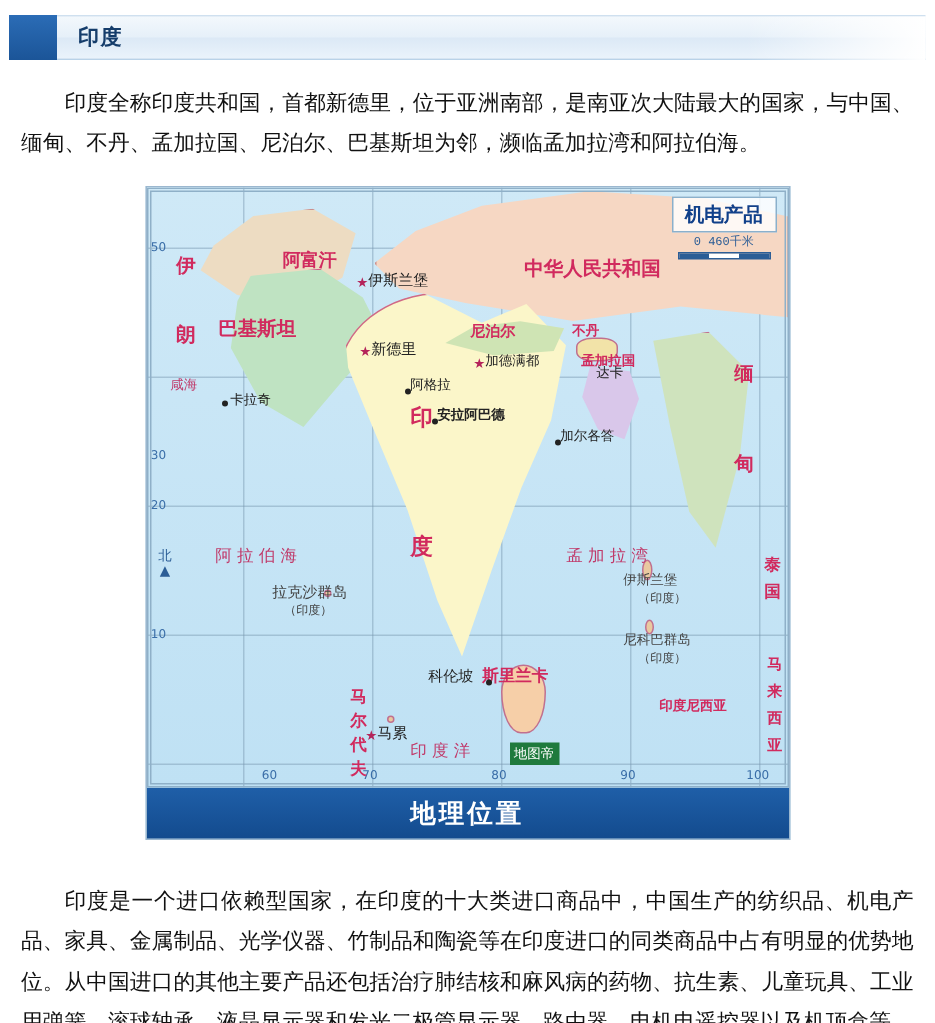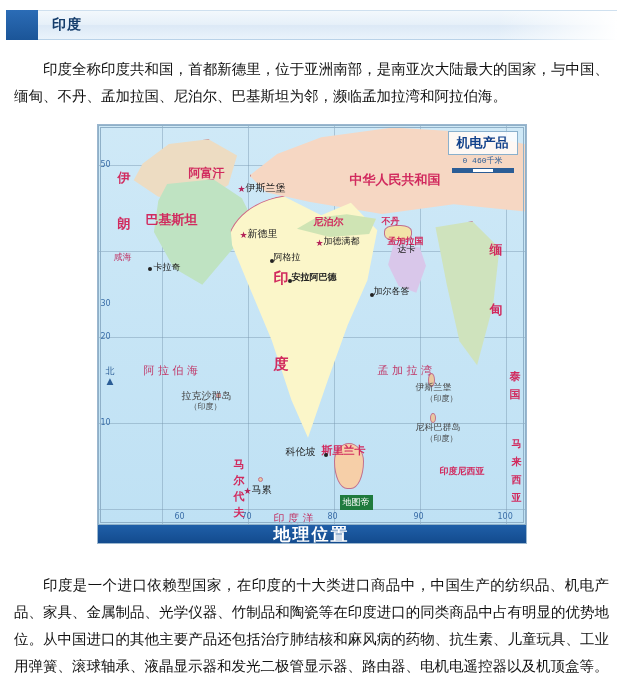--- a/index.html
+++ b/index.html
@@ -219,21 +219,21 @@
   .compass {
     position: absolute;
     left: 8px; top: 242px;
     font-size: 9px;
     color: #2b5d96;
     text-align: center;
     line-height: 1.1;
   }
 
   .caption {
-    height: 18px;
+    height: 34px;
     background: linear-gradient(to bottom, #1f5fa8, #134b8e);
     color: #ffffff;
     font-size: 17px;
     font-weight: bold;
     letter-spacing: 2px;
     display: flex;
     align-items: center;
     justify-content: center;
   }
   .badge-ditu {
@@ -317,21 +317,21 @@
       <div class="maptext t-country" style="left:342px; top:342px; font-size:9px;">印度尼西亚</div>
       <div class="maptext t-country" style="left:412px; top:246px; font-size:11px;">泰</div>
       <div class="maptext t-country" style="left:412px; top:264px; font-size:11px;">国</div>
       <div class="maptext t-country" style="left:414px; top:314px; font-size:10px;">马</div>
       <div class="maptext t-country" style="left:414px; top:332px; font-size:10px;">来</div>
       <div class="maptext t-country" style="left:414px; top:350px; font-size:10px;">西</div>
       <div class="maptext t-country" style="left:414px; top:368px; font-size:10px;">亚</div>
 
       <div class="maptext t-sea" style="left:46px; top:240px; font-size:11px;">阿  拉  伯  海</div>
       <div class="maptext t-sea" style="left:280px; top:240px; font-size:11px;">孟  加  拉  湾</div>
-      <div class="maptext t-sea" style="left:176px; top:388px; font-size:11px;">印           度           洋</div>
+      <div class="maptext t-sea" style="left:176px; top:370px; font-size:11px;">印           度           洋</div>
       <div class="maptext t-sea" style="left:16px; top:128px; font-size:9px;">咸海</div>
 
       <div class="capital-star" style="left:140px; top:60px;">★</div>
       <div class="maptext t-city" style="left:148px; top:58px; font-size:10px;">伊斯兰堡</div>
       <div class="capital-star" style="left:142px; top:106px;">★</div>
       <div class="maptext t-city" style="left:150px; top:104px; font-size:10px;">新德里</div>
       <div class="capital-star" style="left:218px; top:114px;">★</div>
       <div class="maptext t-city" style="left:226px; top:112px; font-size:9px;">加德满都</div>
       <div class="city-dot" style="left:50px; top:142px;"></div>
       <div class="maptext t-city" style="left:56px; top:138px; font-size:9px;">卡拉奇</div>

